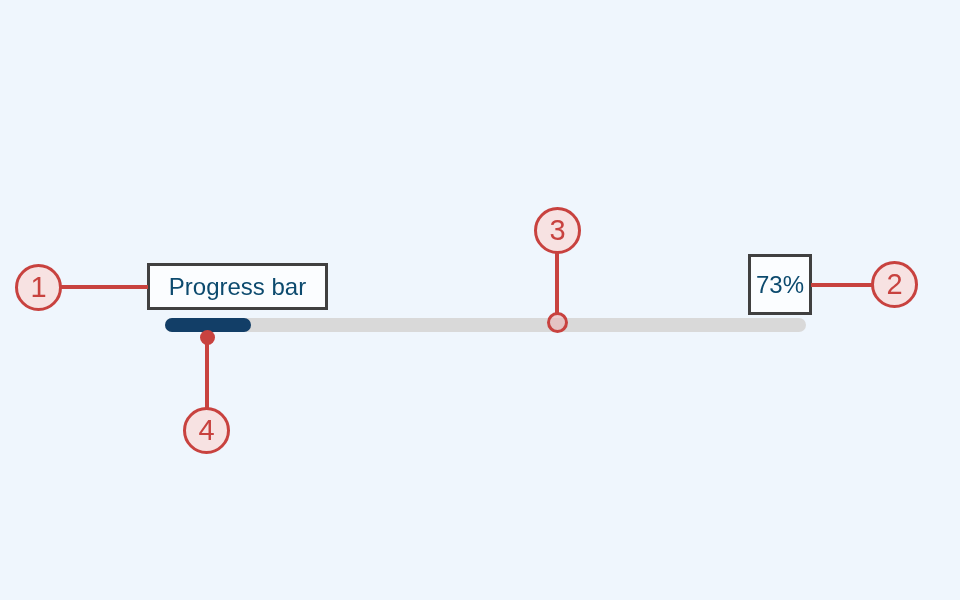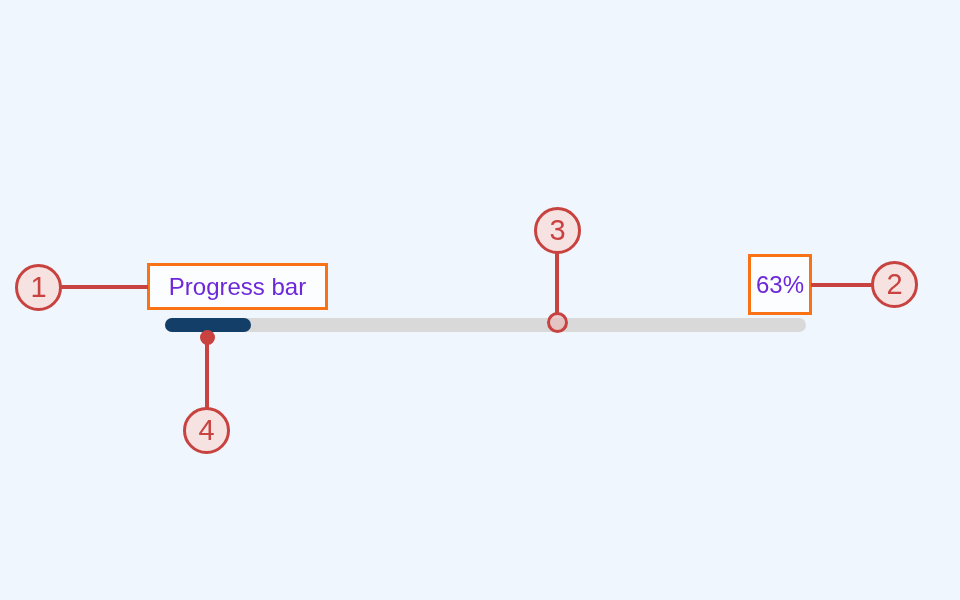--- a/index.html
+++ b/index.html
@@ -36,26 +36,26 @@
     width: 86px;
     height: 14px;
     border-radius: 7px;
     background: #123e67;
   }
 
   
   .anno-box {
     position: absolute;
     box-sizing: border-box;
-    border: 3px solid #f97316;
+    border: 3px solid #404040;
     background: #fbfdff;
     display: flex;
     align-items: center;
     justify-content: center;
-    color: #6d28d9;
+    color: #0c4a6e;
     font-size: 24px;
     line-height: 1;
   }
   .label-box {
     left: 147px;
     top: 263px;
     width: 181px;
     height: 47px;
   }
   .value-box {
@@ -129,21 +129,21 @@
 
   <div class="track">
     <div class="fill"></div>
   </div>
 
   <div class="anno-box label-box">
     <span>Progress bar</span>
   </div>
 
   <div class="anno-box value-box">
-    <span>63%</span>
+    <span>73%</span>
   </div>
 
   <div class="line l1"></div>
   <div class="line l2"></div>
   <div class="line l3"></div>
   <div class="line l4"></div>
 
   <div class="endpoint-ring"></div>
   <div class="endpoint-dot"></div>
 

